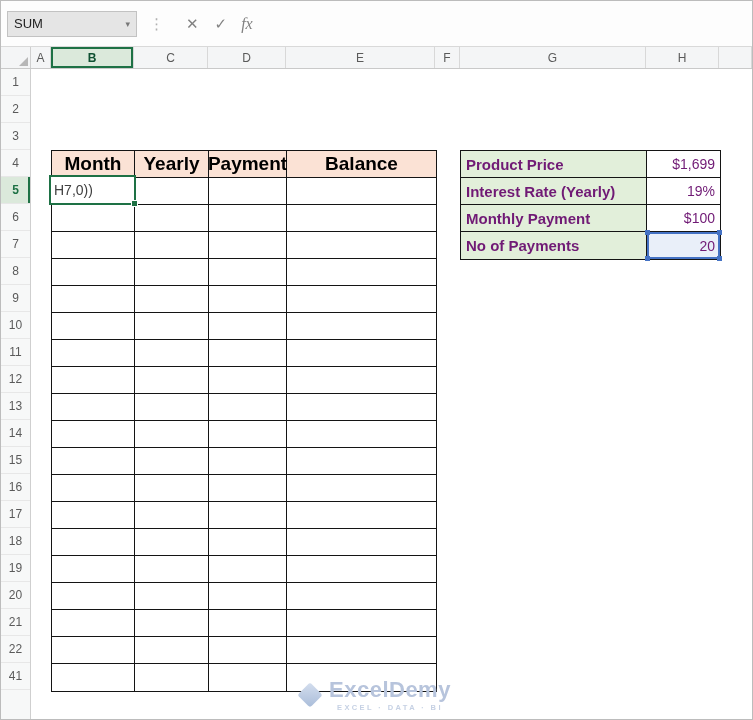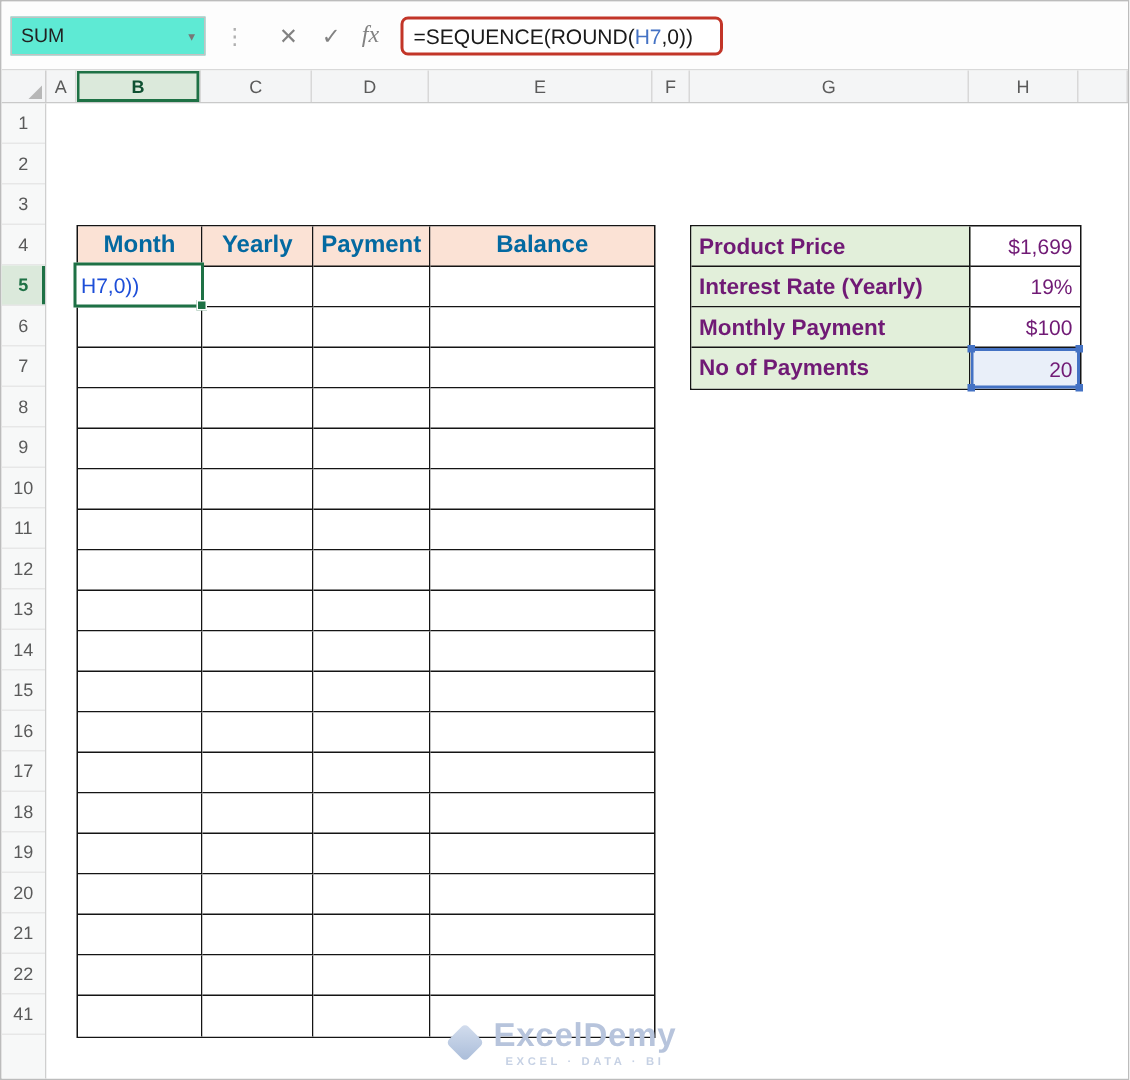--- a/index.html
+++ b/index.html
@@ -6,21 +6,21 @@
     --red:#c23528; --green:#1e7145; --blue:#4472c4; --reffill:#e9eff9;
     --peach:#fbe2d5; --lgreen:#e2efda; --navy:#1f3864; --wmark:#b7c4dc;
   }
   *{margin:0;padding:0;box-sizing:border-box;font-family:"Liberation Sans",sans-serif;}
   body{background:#fff;}
   .screen{position:relative;width:753px;height:720px;background:#fff;border:1px solid #bcbcbc;overflow:hidden;}
 
   
   .topbar{position:absolute;left:0;top:0;width:100%;height:46px;background:#fdfdfd;
     border-bottom:1px solid #d9d9d9;display:flex;align-items:center;padding-left:6px;}
-  .namebox{width:130px;height:26px;background:#5eead4;border:1px solid #c2c2c2;display:flex;
+  .namebox{width:130px;height:26px;background:#e5e5e5;border:1px solid #c2c2c2;display:flex;
     align-items:center;padding:0 6px;font-size:13px;color:#222;}
   .namebox .chev{margin-left:auto;font-size:9px;color:#777;}
   .vdots{margin-left:12px;color:#b0b0b0;font-size:15px;letter-spacing:-2px;}
   .fbtn{border:none;background:transparent;color:#828282;font-size:15px;cursor:default;}
   .fbtn.x{margin-left:24px;}
   .fbtn.ok{margin-left:16px;}
   .fbtn.fx{margin-left:14px;font-family:"Liberation Serif",serif;font-style:italic;font-weight:normal;font-size:16px;}
   .fml{margin-left:14px;flex:1;height:30px;display:flex;align-items:center;}
   .redbox{display:inline-flex;align-items:center;height:26px;min-width:215px;border:2px solid var(--red);
     border-radius:5px;padding:0 7px;font-size:14px;color:#1a1a1a;background:#fff;white-space:pre;}
@@ -44,26 +44,26 @@
 
   
   .canvas{position:absolute;left:30px;top:68px;width:723px;height:652px;background:#fff;}
 
   .titleband{position:absolute;left:20px;top:27px;width:595px;height:27px;background:var(--peach);
     color:var(--navy);font-weight:bold;font-size:16px;display:flex;align-items:center;justify-content:center;}
 
   .ptable{position:absolute;left:20px;top:81px;border:1px solid #141414;box-sizing:content-box;}
   .pgrid{display:grid;grid-template-columns:83px 74px 78px 149px;grid-auto-rows:27px;width:384px;height:540px;}
   .pcell{border-right:1px solid #141414;border-bottom:1px solid #141414;background:#fff;}
-  .pcell.hd{background:var(--peach);font-weight:bold;font-size:16px;display:flex;align-items:center;justify-content:center;color:#0369a1;}
+  .pcell.hd{background:var(--peach);font-weight:bold;font-size:19px;display:flex;align-items:center;justify-content:center;color:#000000;}
   .pgrid > .pcell:nth-child(4n){border-right:none;}
   .pgrid > .pcell:nth-last-child(-n+4){border-bottom:none;}
 
   .b5{position:absolute;left:18px;top:106px;width:87px;height:30px;border:2px solid var(--green);
-    background:#fff;z-index:4;font-size:14px;color:#1d4ed8;display:flex;align-items:center;padding-left:3px;}
+    background:#fff;z-index:4;font-size:14px;color:#404040;display:flex;align-items:center;padding-left:3px;}
   .b5 .fillhandle{position:absolute;right:-4px;bottom:-4px;width:7px;height:7px;background:var(--green);border:1px solid #fff;}
 
   .itable{position:absolute;left:429px;top:81px;border:1px solid #141414;box-sizing:content-box;}
   .igrid{display:grid;grid-template-columns:186px 73px;grid-auto-rows:27px;width:259px;height:108px;}
   .icell{border-bottom:1px solid #141414;display:flex;align-items:center;font-size:15px;color:#701a75;}
   .icell.lbl{background:var(--lgreen);font-weight:bold;border-right:1px solid #141414;padding-left:5px;}
   .icell.val{justify-content:flex-end;padding-right:5px;font-size:14px;}
   .igrid > .icell:nth-last-child(-n+2){border-bottom:none;}
   .icell.refsel{position:relative;background:var(--reffill);box-shadow:inset 0 0 0 2px var(--blue);}
   .icell.refsel .hk{position:absolute;width:5px;height:5px;background:var(--blue);}
@@ -84,23 +84,20 @@
 
   <div class="topbar">
     <div class="namebox">
       <span>SUM</span>
       <span class="chev">▾</span>
     </div>
     <span class="vdots">⋮</span>
     <button class="fbtn x">✕</button>
     <button class="fbtn ok">✓</button>
     <button class="fbtn fx">fx</button>
-    <div class="fml">
-      <span class="redbox"><span>=SEQUENCE(ROUND(</span><span class="ref">H7</span><span>,0))</span></span>
-    </div>
   </div>
 
   <div class="colheaders">
     <div class="corner">
         <i class="tri"></i>
       </div>
     <div class="ch" style="width:20px">A</div>
     <div class="ch sel" style="width:83px">B</div>
     <div class="ch" style="width:74px">C</div>
     <div class="ch" style="width:78px">D</div>

